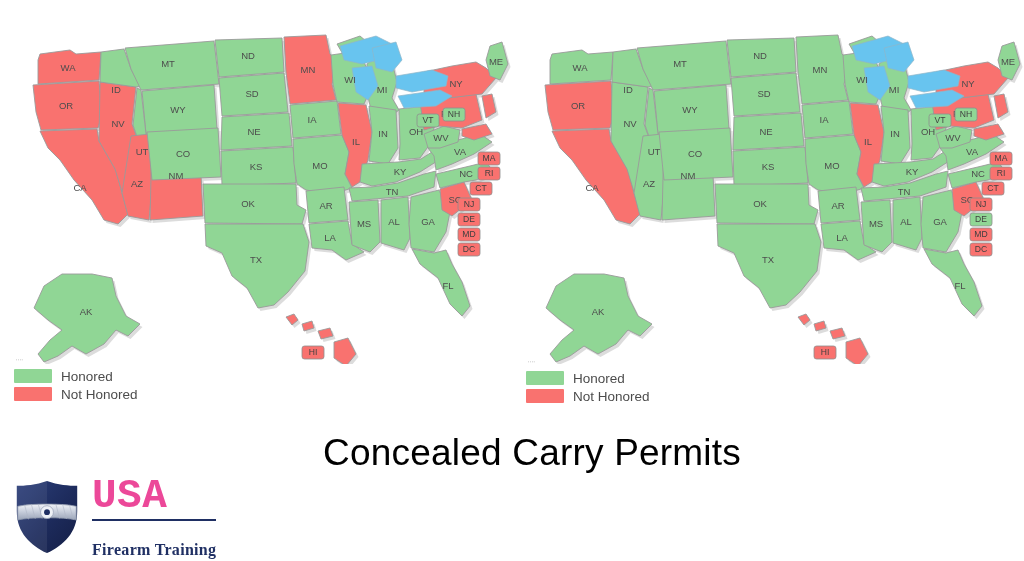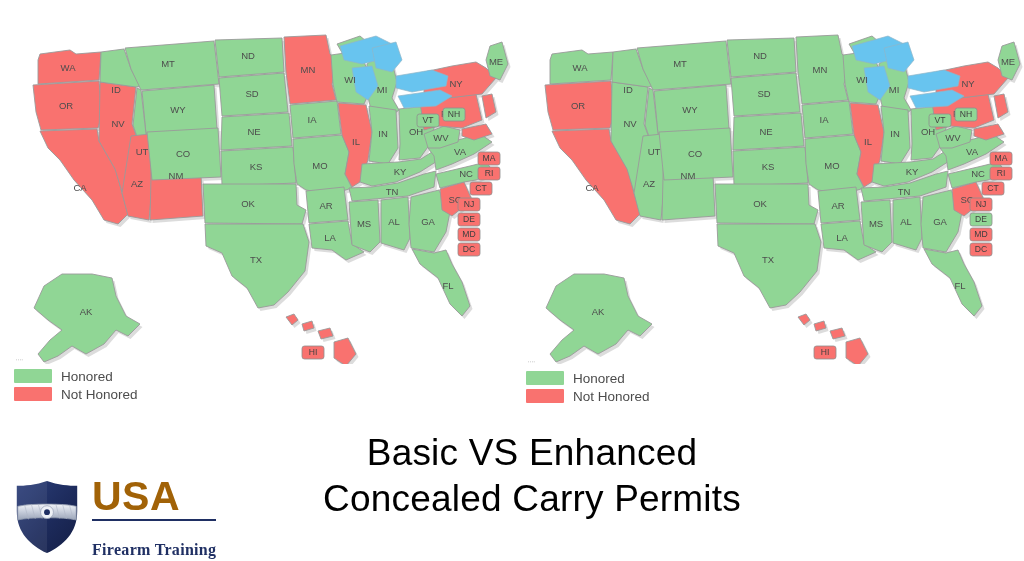--- a/index.html
+++ b/index.html
@@ -56,22 +56,22 @@
   .title-line{
     font-size:37px;color:#000;line-height:46px;white-space:nowrap;
     font-weight:400;letter-spacing:.2px;
   }
 
   
   .logo{position:absolute;left:10px;top:474px;display:flex;align-items:center;}
   .logo-mark{width:74px;height:76px;flex:none;}
   .logo-text{margin-left:8px;padding-top:2px;}
   .logo-usa{
-    font-family:Liberation Sans, sans-serif;
-    font-size:41px;font-weight:700;color:#a16207;line-height:40px;
+    font-family:Liberation Mono, monospace;
+    font-size:41px;font-weight:700;color:#ec4899;line-height:40px;
     letter-spacing:.5px;
   }
   .logo-rule{height:2px;background:#1f2f63;margin:3px 0 2px 0;width:100%;}
   .logo-sub{
     font-family:"Liberation Serif","DejaVu Serif",serif;
     font-size:16px;font-weight:700;color:#1f2f63;letter-spacing:.3px;
     line-height:18px;
     margin-top:20px;
   }
 </style>
@@ -480,21 +480,20 @@
       <span class="legend-swatch" style="background: rgb(144, 214, 149);"></span>
       <span class="legend-label">Honored</span>
     </div>
     <div class="legend-row">
       <span class="legend-swatch" style="background: rgb(249, 114, 111);"></span>
       <span class="legend-label">Not Honored</span>
     </div>
   </div>
 
   <div class="title-block">
-    <div class="title-line">Basic VS Enhanced</div>
     <div class="title-line">Concealed Carry Permits</div>
   </div>
 
   <div class="logo">
     <svg class="logo-mark" viewBox="0 0 74 78">
       <defs>
         <linearGradient id="shg" x1="0" y1="0" x2="1" y2="1">
           <stop offset="0%" stop-color="#2c3f7a"></stop>
           <stop offset="55%" stop-color="#1d2b5c"></stop>
           <stop offset="100%" stop-color="#141e45"></stop>

